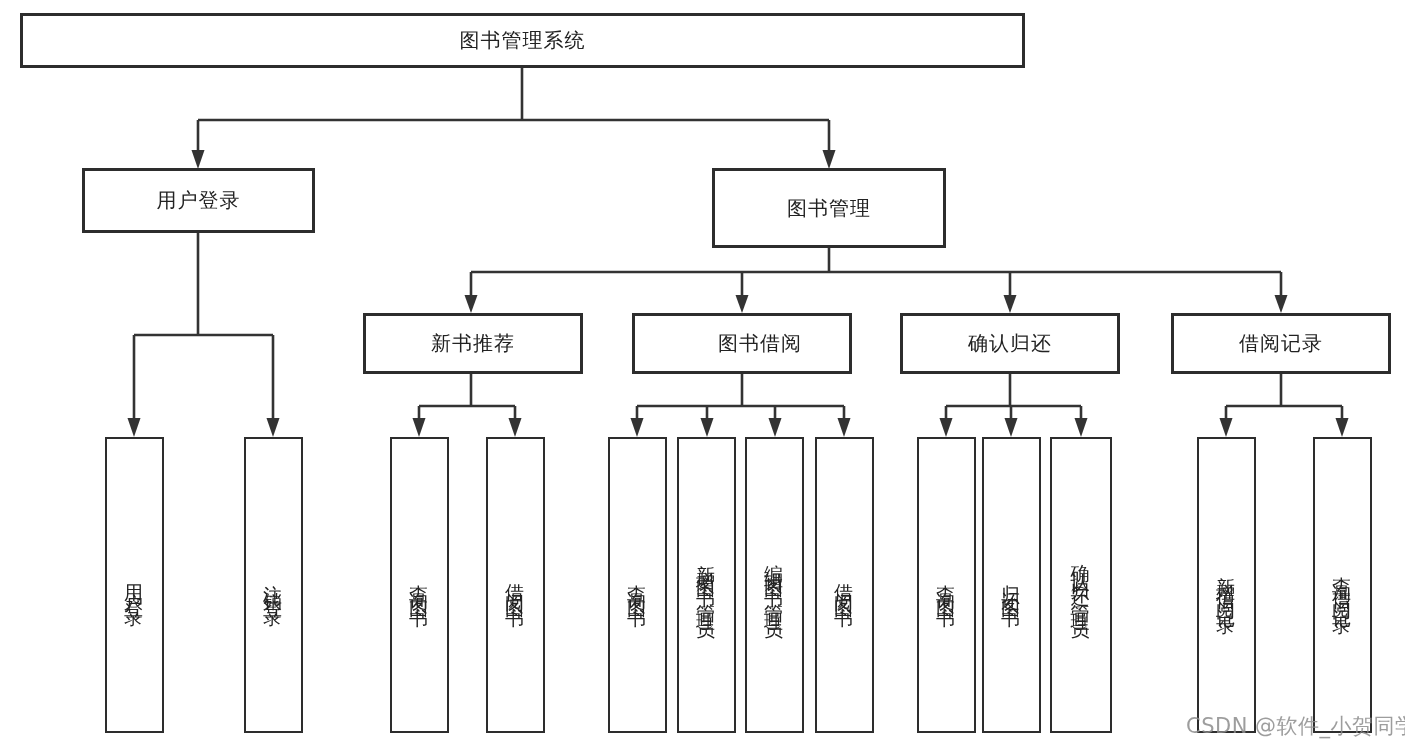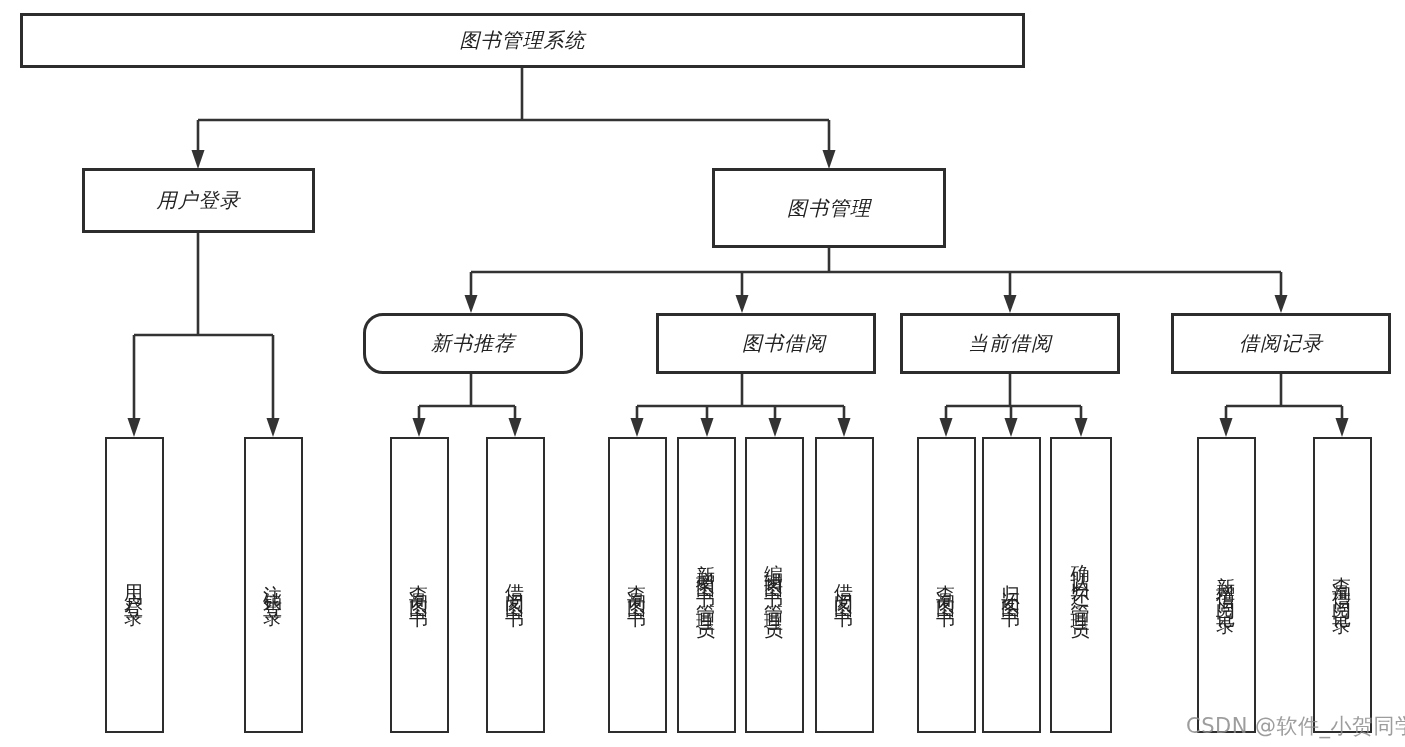--- a/index.html
+++ b/index.html
@@ -25,28 +25,27 @@
     box-sizing: border-box;
     border: 3px solid #2d2d2d;
     background: #ffffff;
     display: flex;
     align-items: center;
     justify-content: center;
     font-size: 20px;
     color: #222222;
     letter-spacing: 1px;
     white-space: nowrap;
-    font-style: italic;
   }
   .hbox.root  { left: 20px;  top: 13px;  width: 1005px; height: 55px; }
   .hbox.l2a   { left: 82px;  top: 168px; width: 233px;  height: 65px; }
   .hbox.l2b   { left: 712px; top: 168px; width: 234px;  height: 80px; }
   .hbox.l3    { top: 313px; width: 220px; height: 61px; }
-  .hbox.s0 { left: 363px; border-radius: 20px; }
-  .hbox.s1 { left: 656px; padding-left: 36px; }
+  .hbox.s0 { left: 363px; }
+  .hbox.s1 { left: 632px; padding-left: 36px; }
   .hbox.s2 { left: 900px; }
   .hbox.s3 { left: 1171px; }
   .vbox {
     position: absolute;
     box-sizing: border-box;
     top: 437px;
     width: 59px;
     height: 296px;
     border: 2.5px solid #2d2d2d;
     background: #ffffff;
@@ -144,21 +143,21 @@
     </g>
   </svg>
 
   <div class="hbox root">图书管理系统</div>
 
   <div class="hbox l2a">用户登录</div>
   <div class="hbox l2b">图书管理</div>
 
   <div class="hbox l3 s0">新书推荐</div>
   <div class="hbox l3 s1">图书借阅</div>
-  <div class="hbox l3 s2">当前借阅</div>
+  <div class="hbox l3 s2">确认归还</div>
   <div class="hbox l3 s3">借阅记录</div>
 
   <div class="vbox" style="left:105px">
     <span class="vtext">用户登录</span>
   </div>
   <div class="vbox" style="left:244px">
     <span class="vtext">注销登录</span>
   </div>
 
   <div class="vbox" style="left:390px">

